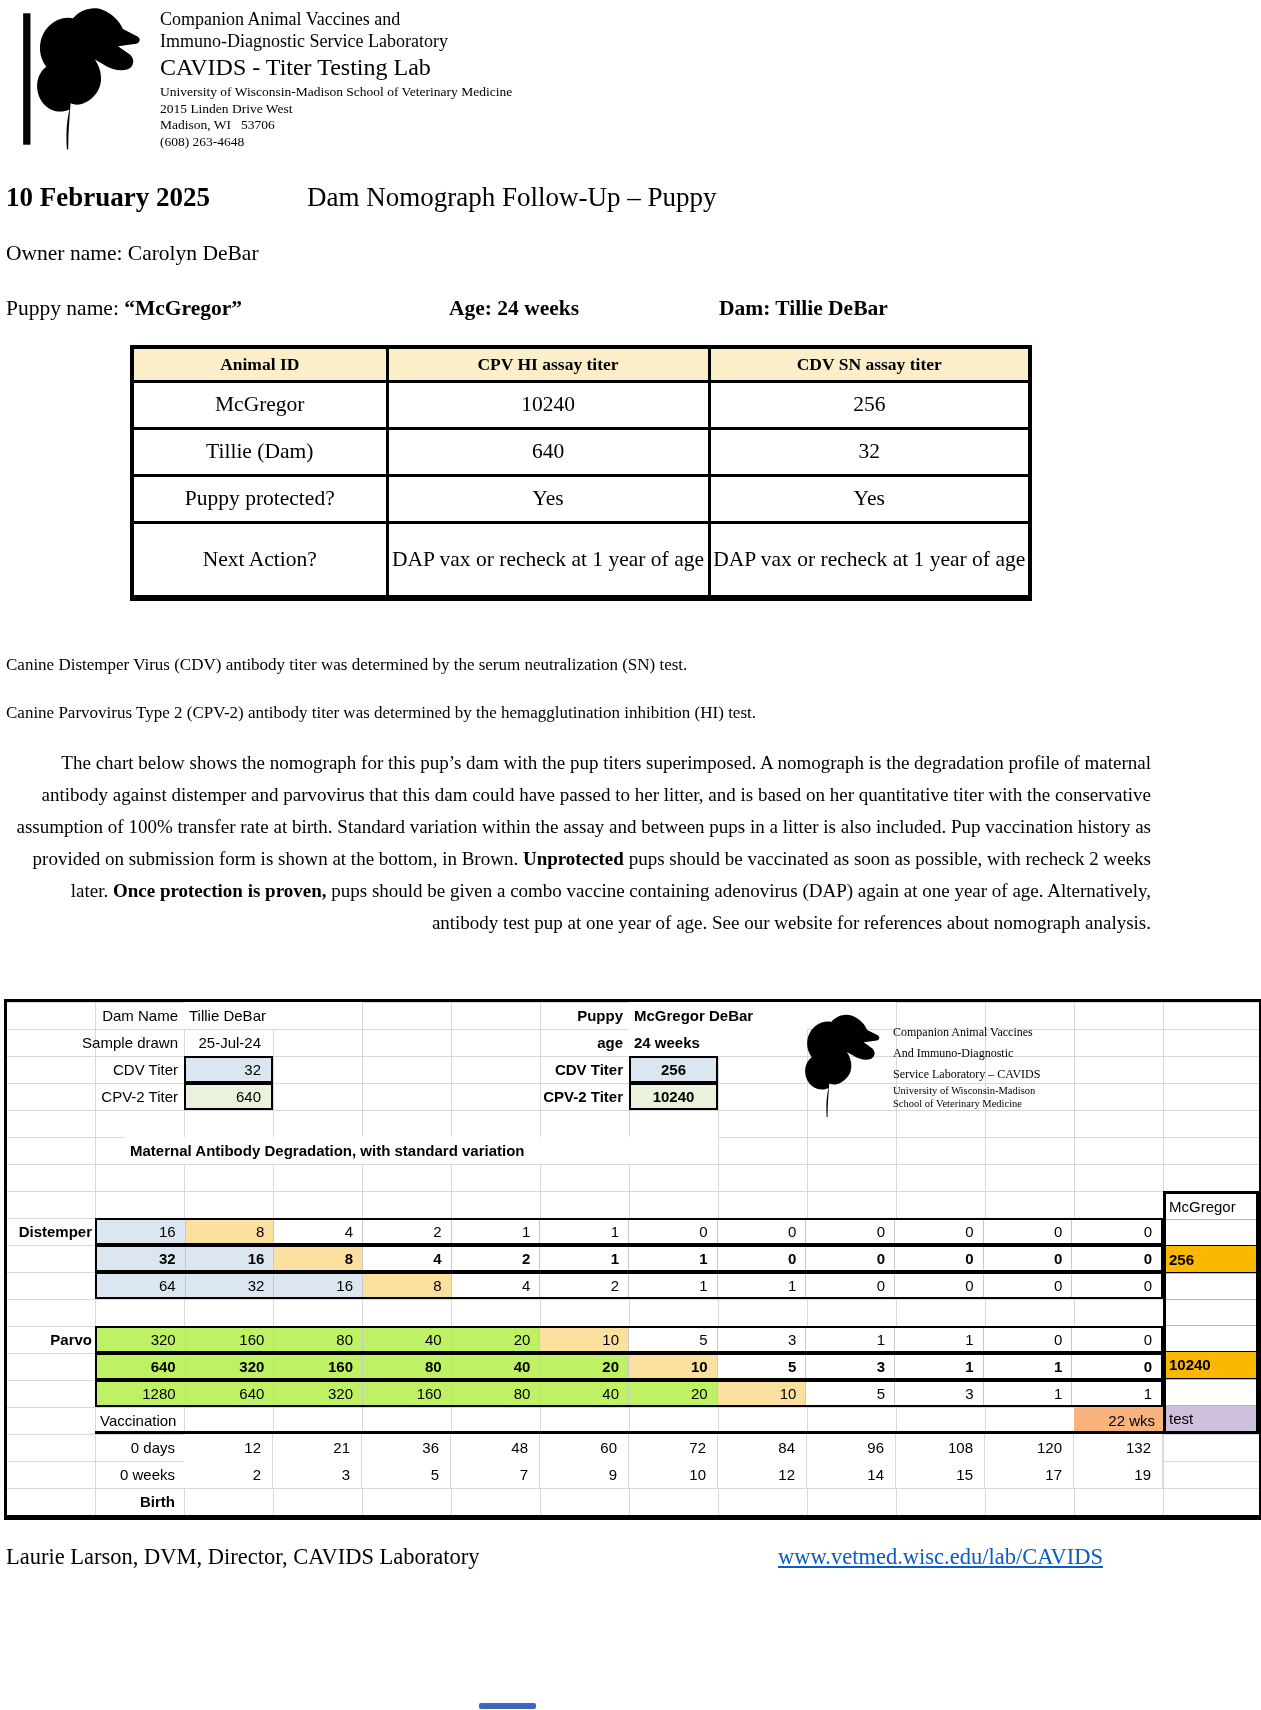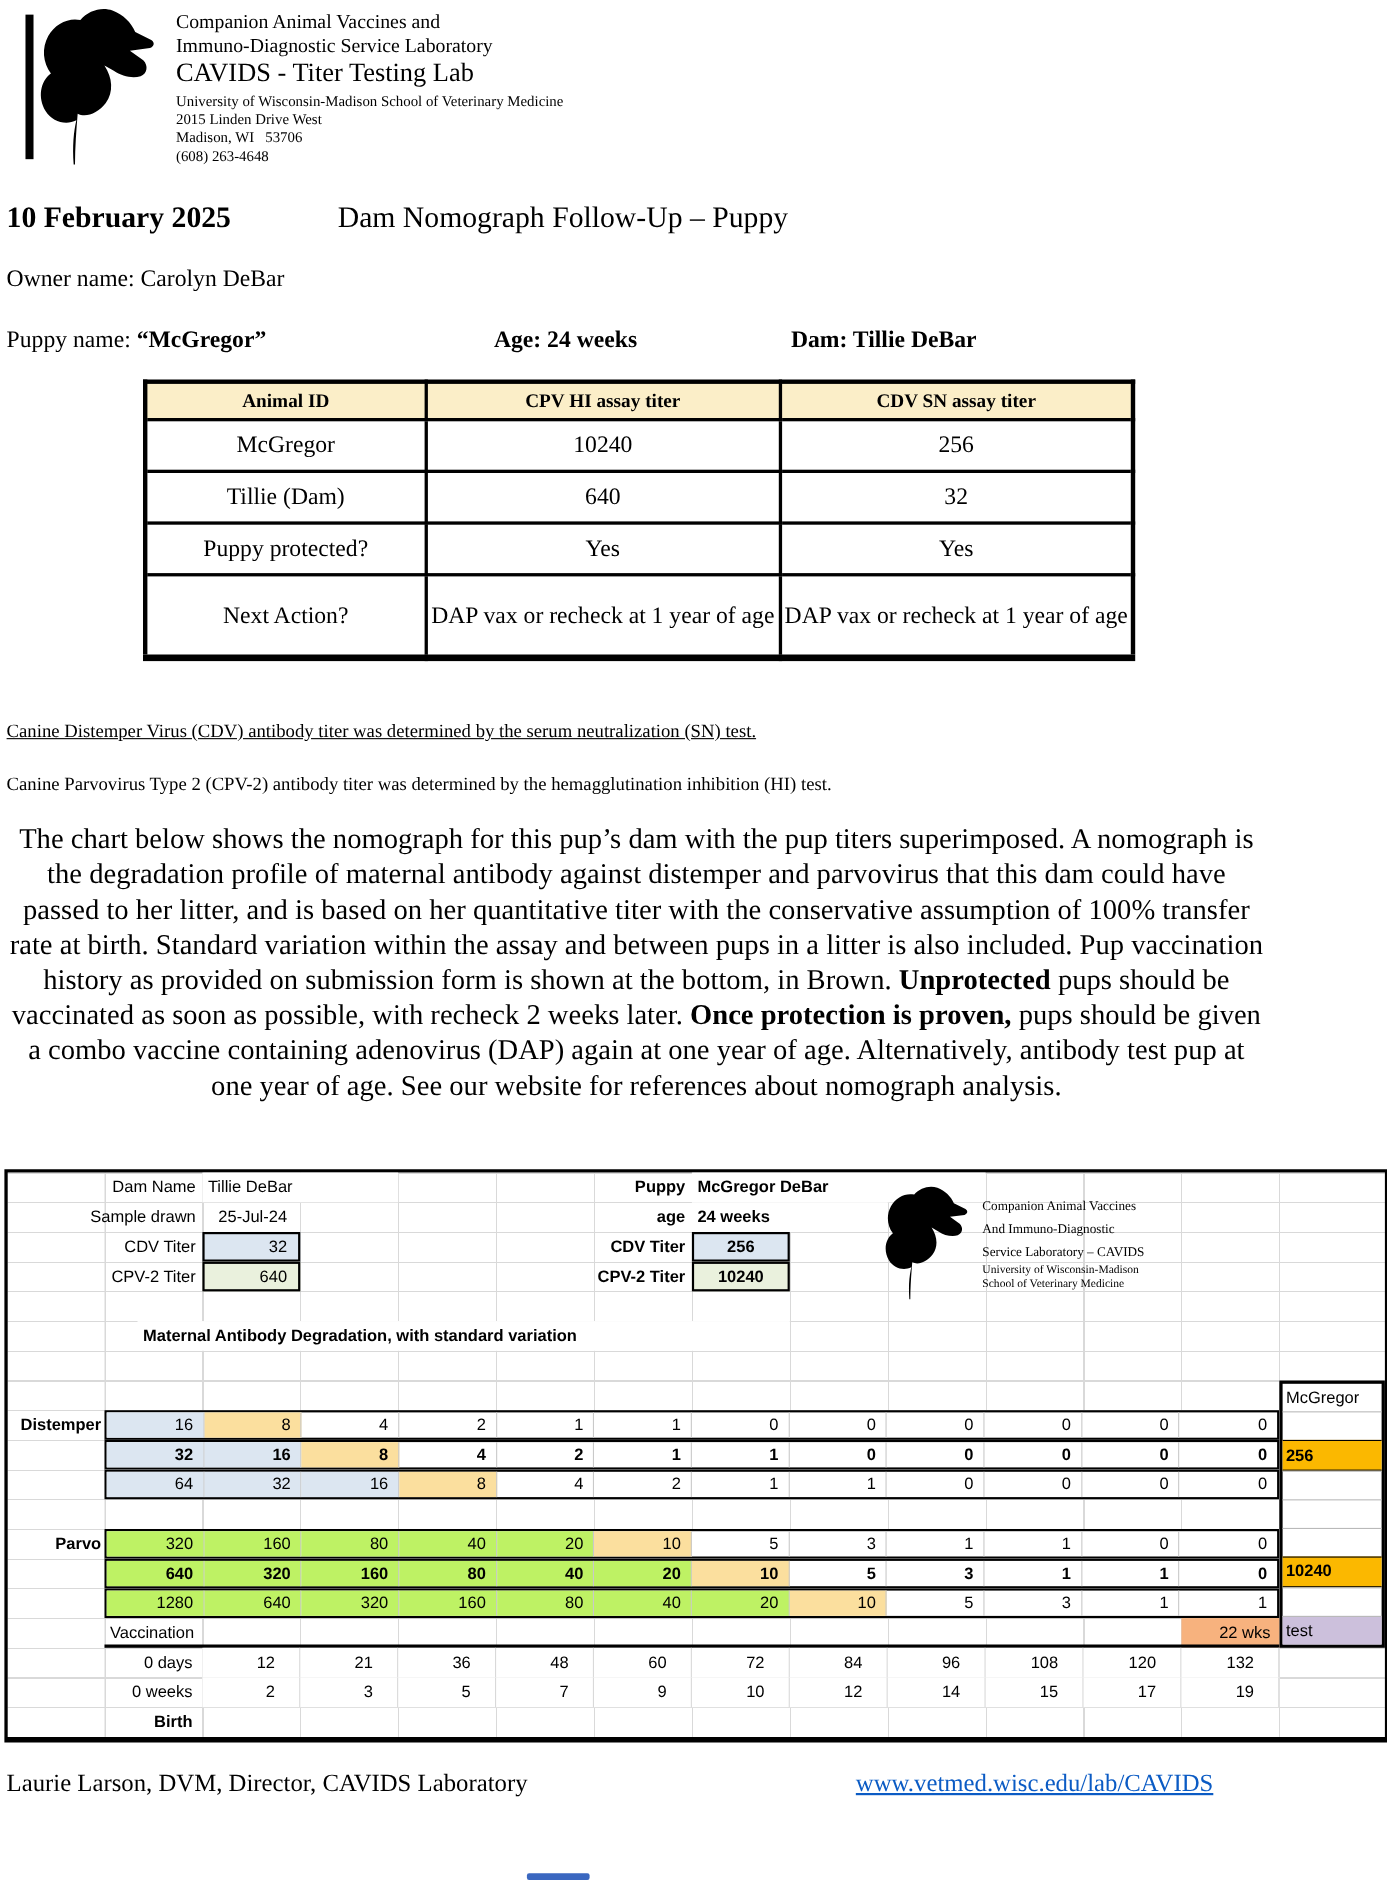--- a/index.html
+++ b/index.html
@@ -27,23 +27,23 @@
   .bold { font-weight:bold; }
   
   .rtable { border-collapse:collapse; margin:24px 0 0 130px; text-align:center;
             border:4px solid #000; border-bottom-width:6px; }
   .rtable th, .rtable td { border:3px solid #000; }
   .rtable th { background:#fbeec8; font-size:17.5px; height:34px; font-weight:bold; }
   .rtable td { font-size:21.5px; height:47px; }
   .rtable tr.last td { height:76px; line-height:31px; }
   .c1 { width:255px; } .c2 { width:322px; } .c3 { width:321px; }
   
-  .note1 { margin:54px 0 0 6px; font-size:17px;text-decoration:underline; }
+  .note1 { margin:54px 0 0 6px; font-size:17px; }
   .note2 { margin:28px 0 0 6px; font-size:17px; }
-  .para { margin:24px 110px 0 6px; font-size:26px; line-height:32px; text-align:center; }
+  .para { margin:24px 110px 0 6px; font-size:19px; line-height:32px; text-align:right; }
   
   .sheet {
     box-sizing:content-box; position:relative; margin:60px 0 0 4px; width:1252px;
     display:grid; grid-template-columns:88px repeat(12,89px) 96px;
     grid-template-rows:repeat(19,27px);
     border:3px solid #000; border-bottom-width:5px;
     background-color:#fff;
     background-image:
       repeating-linear-gradient(to bottom, #d9d9d9 0 1px, transparent 1px 27px),
       repeating-linear-gradient(to right, #d9d9d9 0 1px, transparent 1px 89px);
@@ -68,21 +68,21 @@
   .fb { background:#dce6f1; } .fy { background:#fbdf9e; } .fg { background:#bef264; }
   .mcol { grid-column:14; grid-row:8/17; border:3px solid #000; display:flex; flex-direction:column; background:#fff; }
   .mcol > div { flex:1 1 0; display:flex; align-items:center; padding-left:3px; border-top:1px solid #b9b9b9; }
   .mcol > div:first-child { border-top:none; }
   .fo { background:#fbb800; font-weight:bold; border-top:1.5px solid #000 !important; border-bottom:1.5px solid #000; }
   .fp { background:#ccc0dc; }
   .salmon { background:#f7b27e; justify-content:flex-end; padding-right:8px; }
   .vacline { grid-column:2/14; grid-row:16; border-bottom:3px solid #000; pointer-events:none; }
   .numrow { display:grid; grid-template-columns:repeat(11,89px); background:#fff; }
   .numrow > span { display:flex; align-items:center; justify-content:flex-end;
-                   padding-right:22px; border-right:1px solid #d9d9d9; }
+                   padding-right:11px; border-right:1px solid #d9d9d9; }
   .vlab { justify-content:flex-end; padding-right:9px; }
   .sheetlogo { position:absolute; left:788px; top:8px; display:flex; pointer-events:none; }
   .sheetlogo svg { width:88px; height:112px; }
   .sllines { margin:12px 0 0 10px; font-family:"Liberation Serif", serif; }
   .sl1 { font-size:12px; line-height:21px; }
   .sl2 { font-size:10.5px; line-height:12.5px; }
   
   .footer { display:flex; align-items:baseline; margin:24px 0 0 6px; font-size:22.5px; }
   .weblink { margin-left:auto; margin-right:158px; color:#0b5bc4; text-decoration:underline; cursor:pointer; }
   .cutfrag { position:absolute; left:479px; top:1703px; width:57px; height:6px;

